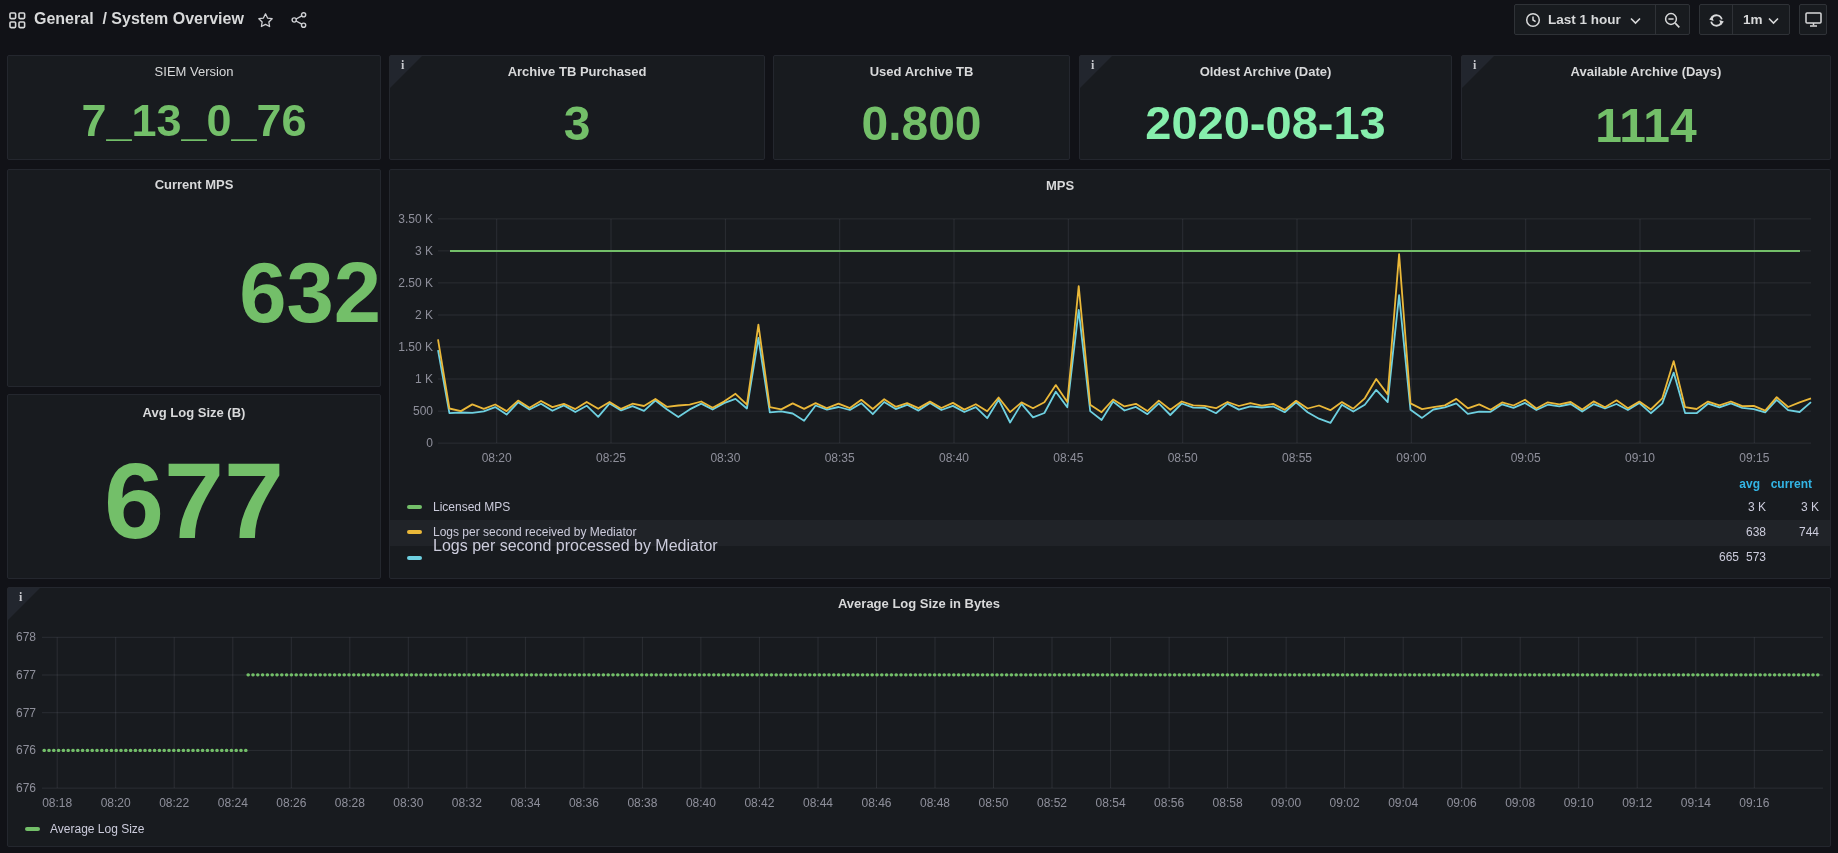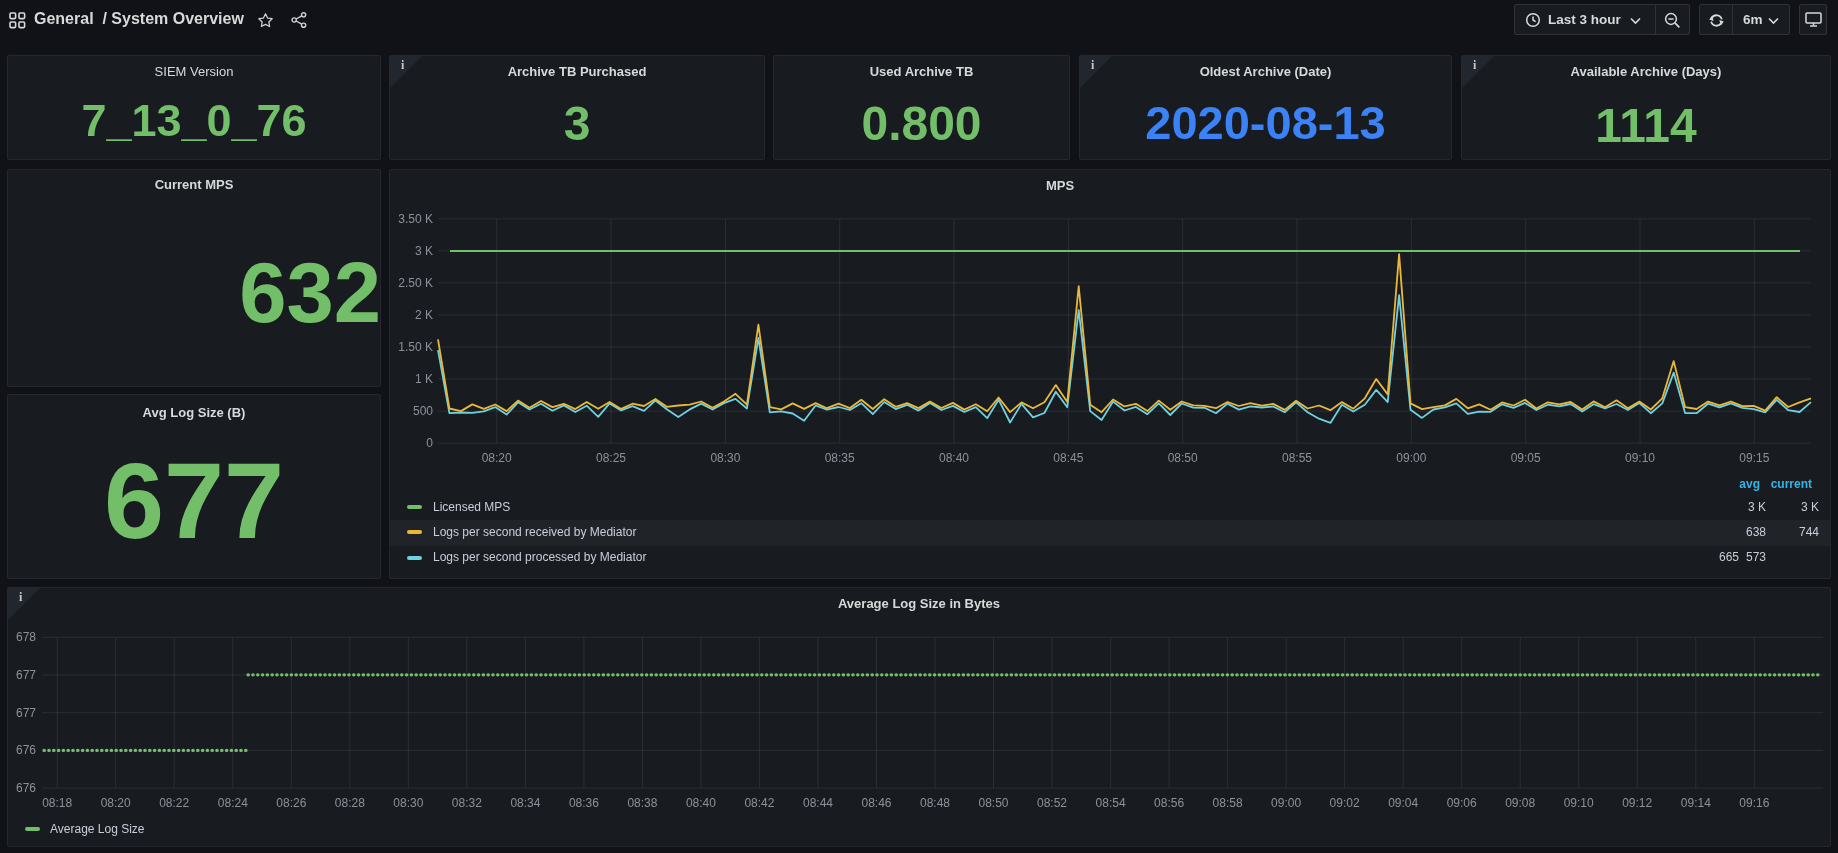--- a/index.html
+++ b/index.html
@@ -24,40 +24,40 @@
       <circle cx="12.6" cy="13.2" r="2.1"></circle>
 <line x1="5.1" y1="7" x2="10.8" y2="3.8"></line>
       <line x1="5.1" y1="9" x2="10.8" y2="12.2"></line>
 </g>
   </svg>
 <div style="position:absolute;top:4px;height:31px;background:#181b1f;border:1px solid #2f3237;border-radius:2px;left:1514px;width:176px">
  <svg style="position:absolute;left:10px;top:7px" width="16" height="16" viewBox="0 0 16 16">
   <circle cx="8" cy="8" r="6.3" fill="none" stroke="#d8d9da" stroke-width="1.5"></circle>
   <path d="M8 4.5V8l2.6 1.6" fill="none" stroke="#d8d9da" stroke-width="1.5"></path>
     </svg>
- <div style="position:absolute;left:33px;top:7px;font-size:13.5px;font-weight:700;color:#d8d9da">Last 3 hour</div>
+ <div style="position:absolute;left:33px;top:7px;font-size:13.5px;font-weight:700;color:#d8d9da">Last 1 hour</div>
  <svg style="position:absolute;left:115px;top:12px" width="11" height="8" viewBox="0 0 11 8">
       <path d="M1 1.5l4.5 4.5L10 1.5" fill="none" stroke="#d8d9da" stroke-width="1.6"></path>
     </svg>
  <div style="position:absolute;left:140px;top:0;width:1px;height:29px;background:#2f3237"></div>
  <svg style="position:absolute;left:149px;top:7px" width="17" height="17" viewBox="0 0 17 17">
   <circle cx="7" cy="7" r="5.4" fill="none" stroke="#d8d9da" stroke-width="1.5"></circle>
   <line x1="11.2" y1="11.2" x2="15.3" y2="15.3" stroke="#d8d9da" stroke-width="1.7"></line>
   <line x1="4.4" y1="7" x2="9.6" y2="7" stroke="#d8d9da" stroke-width="1.5"></line>
     </svg>
 </div>
 <div style="position:absolute;top:4px;height:31px;background:#181b1f;border:1px solid #2f3237;border-radius:2px;left:1699px;width:91px">
  <svg style="position:absolute;left:8px;top:7px" width="17" height="17" viewBox="0 0 17 17">
   <path d="M13.8 7.4 A5.4 5.4 0 0 0 3.8 6.1" fill="none" stroke="#d8d9da" stroke-width="1.8"></path>
   <path d="M3.2 9.6 A5.4 5.4 0 0 0 13.2 10.9" fill="none" stroke="#d8d9da" stroke-width="1.8"></path>
   <path d="M1.2 7.6 L4.2 3.6 L5.6 8.9 Z" fill="#d8d9da"></path>
   <path d="M15.8 9.4 L12.8 13.4 L11.4 8.1 Z" fill="#d8d9da"></path>
     </svg>
  <div style="position:absolute;left:32px;top:0;width:1px;height:29px;background:#2f3237"></div>
- <div style="position:absolute;left:43px;top:7px;font-size:13.5px;font-weight:700;color:#d8d9da">6m</div>
+ <div style="position:absolute;left:43px;top:7px;font-size:13.5px;font-weight:700;color:#d8d9da">1m</div>
  <svg style="position:absolute;left:68px;top:12px" width="11" height="8" viewBox="0 0 11 8">
       <path d="M1 1.5l4.5 4.5L10 1.5" fill="none" stroke="#d8d9da" stroke-width="1.6"></path>
     </svg>
 </div>
 <div style="position:absolute;top:4px;height:31px;background:#181b1f;border:1px solid #2f3237;border-radius:2px;left:1799px;width:28px">
  <svg style="position:absolute;left:5px;top:6px" width="17" height="17" viewBox="0 0 17 17">
   <rect x="1" y="2" width="15" height="10" rx="1" fill="none" stroke="#d8d9da" stroke-width="1.5"></rect>
   <line x1="8.5" y1="12" x2="8.5" y2="14.4" stroke="#d8d9da" stroke-width="1.5"></line>
   <line x1="5" y1="15" x2="12" y2="15" stroke="#d8d9da" stroke-width="1.5"></line>
     </svg>
@@ -88,21 +88,21 @@
 <div style="position:absolute;left:773px;top:65px;width:297px;text-align:center;font-size:13px;font-weight:700;color:#d8d9da;line-height:14px">Used Archive TB</div>
 <div style="position:absolute;left:1079px;top:65px;width:373px;text-align:center;font-size:13px;font-weight:700;color:#d8d9da;line-height:14px">Oldest Archive (Date)</div>
 <div style="position:absolute;left:1461px;top:65px;width:370px;text-align:center;font-size:13px;font-weight:700;color:#d8d9da;line-height:14px">Available Archive (Days)</div>
 <div style="position:absolute;left:7px;top:178px;width:374px;text-align:center;font-size:13px;font-weight:700;color:#d8d9da;line-height:14px">Current MPS</div>
 <div style="position:absolute;left:7px;top:406px;width:374px;text-align:center;font-size:13px;font-weight:700;color:#d8d9da;line-height:14px">Avg Log Size (B)</div>
 <div style="position:absolute;left:389px;top:179px;width:1342px;text-align:center;font-size:13px;font-weight:700;color:#d8d9da;line-height:14px">MPS</div>
 <div style="position:absolute;left:7px;top:597px;width:1824px;text-align:center;font-size:13px;font-weight:700;color:#d8d9da;line-height:14px">Average Log Size in Bytes</div>
 <div style="position:absolute;left:7px;top:105px;width:374px;text-align:center;font-size:45px;font-weight:700;color:#73bf69;line-height:32px">7_13_0_76</div>
 <div style="position:absolute;left:389px;top:106px;width:376px;text-align:center;font-size:48px;font-weight:700;color:#73bf69;line-height:35px">3</div>
 <div style="position:absolute;left:773px;top:106px;width:297px;text-align:center;font-size:48px;font-weight:700;color:#73bf69;line-height:35px">0.800</div>
-<div style="position:absolute;left:1079px;top:106px;width:373px;text-align:center;font-size:47px;font-weight:700;color:#3b82f6;line-height:34px">2020-08-13</div>
+<div style="position:absolute;left:1079px;top:106px;width:373px;text-align:center;font-size:47px;font-weight:700;color:#86efac;line-height:34px">2020-08-13</div>
 <div style="position:absolute;left:1461px;top:108px;width:370px;text-align:center;font-size:48px;font-weight:700;color:#73bf69;line-height:35px">1114</div>
 <div style="position:absolute;left:7px;top:262px;width:374px;text-align:right;font-size:85px;font-weight:700;color:#73bf69;line-height:61px">632</div>
 <div style="position:absolute;left:7px;top:462px;width:374px;text-align:center;font-size:108px;font-weight:700;color:#73bf69;line-height:78px">677</div>
 <svg style="position:absolute;left:389px;top:169px" width="1442" height="410" viewBox="389 169 1442 410">
 <line x1="438" y1="443.1" x2="1811" y2="443.1" stroke="rgba(204,204,220,0.11)" stroke-width="1"></line>
     <line x1="438" y1="411.1" x2="1811" y2="411.1" stroke="rgba(204,204,220,0.11)" stroke-width="1"></line>
     <line x1="438" y1="379.0" x2="1811" y2="379.0" stroke="rgba(204,204,220,0.11)" stroke-width="1"></line>
     <line x1="438" y1="347.0" x2="1811" y2="347.0" stroke="rgba(204,204,220,0.11)" stroke-width="1"></line>
     <line x1="438" y1="315.0" x2="1811" y2="315.0" stroke="rgba(204,204,220,0.11)" stroke-width="1"></line>
     <line x1="438" y1="282.9" x2="1811" y2="282.9" stroke="rgba(204,204,220,0.11)" stroke-width="1"></line>
@@ -223,16 +223,16 @@
 <div style="position:absolute;left:1742px;top:477px;width:70px;text-align:right;font-size:12px;font-weight:700;color:#33b5e5">current</div>
 <div style="position:absolute;left:407px;top:505px;width:15px;height:4px;border-radius:2px;background:#73bf69"></div>
 <div style="position:absolute;left:433px;top:500px;font-size:12px;color:#ccccdc;line-height:15px">Licensed MPS</div>
 <div style="position:absolute;left:1666px;top:500px;width:100px;text-align:right;font-size:12px;color:#ccccdc;line-height:15px">3 K</div>
 <div style="position:absolute;left:1719px;top:500px;width:100px;text-align:right;font-size:12px;color:#ccccdc;line-height:15px">3 K</div>
 <div style="position:absolute;left:407px;top:530px;width:15px;height:4px;border-radius:2px;background:#eab839"></div>
 <div style="position:absolute;left:433px;top:525px;font-size:12px;color:#ccccdc;line-height:15px">Logs per second received by Mediator</div>
 <div style="position:absolute;left:1666px;top:525px;width:100px;text-align:right;font-size:12px;color:#ccccdc;line-height:15px">638</div>
 <div style="position:absolute;left:1719px;top:525px;width:100px;text-align:right;font-size:12px;color:#ccccdc;line-height:15px">744</div>
 <div style="position:absolute;left:407px;top:556px;width:15px;height:4px;border-radius:2px;background:#6ed0e0"></div>
-<div style="position:absolute;left:433px;top:550px;font-size:12px;color:#ccccdc;line-height:15px">Logs per second processed by Mediator</div>
+<div style="position:absolute;left:433px;top:538px;font-size:16px;color:#ccccdc;line-height:15px">Logs per second processed by Mediator</div>
 <div style="position:absolute;left:1666px;top:550px;width:100px;text-align:right;font-size:12px;color:#ccccdc;line-height:15px">573</div>
 <div style="position:absolute;left:1719px;top:550px;width:100px;text-align:left;font-size:12px;color:#ccccdc;line-height:15px">665</div>
 <div style="position:absolute;left:25px;top:826.5px;width:15px;height:4px;border-radius:2px;background:#73bf69"></div>
 <div style="position:absolute;left:50px;top:822px;font-size:12px;color:#ccccdc;line-height:14px">Average Log Size</div>
 </body></html>

